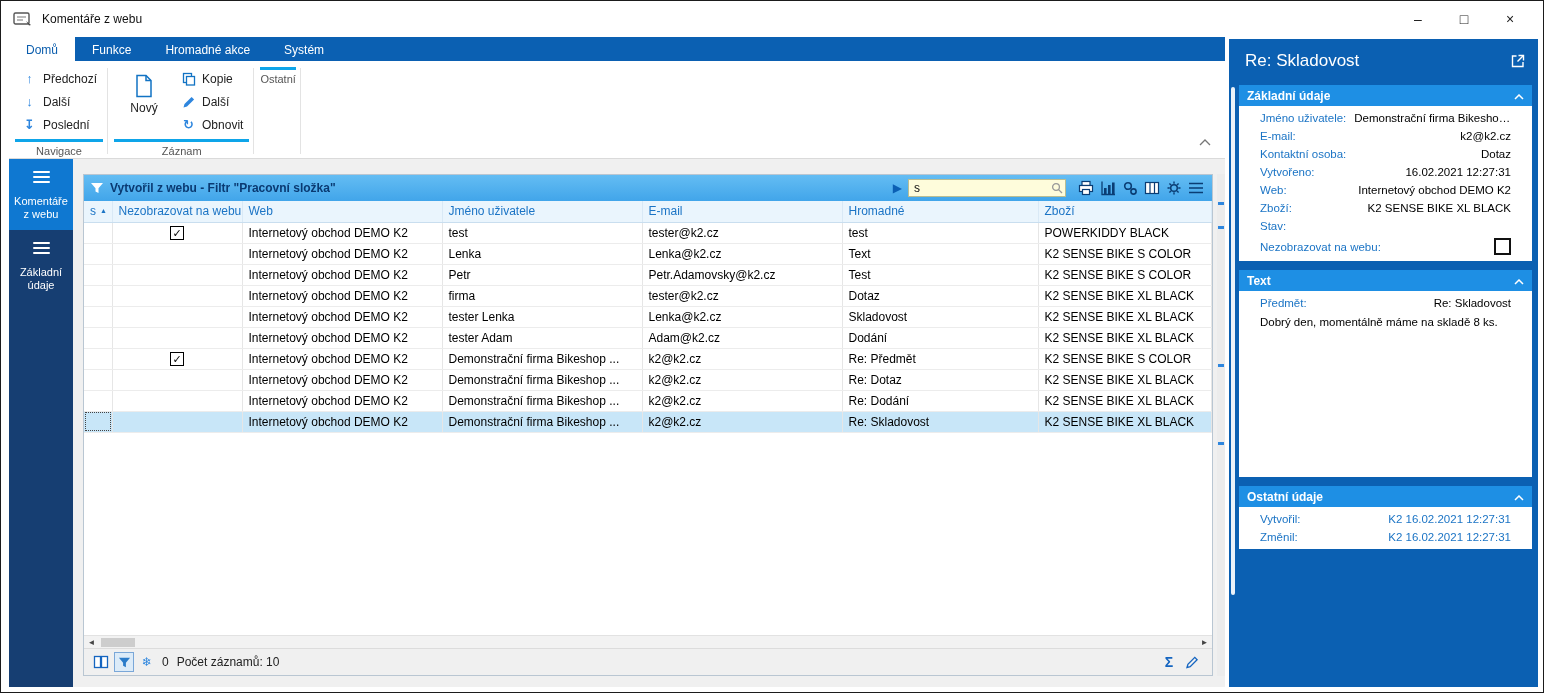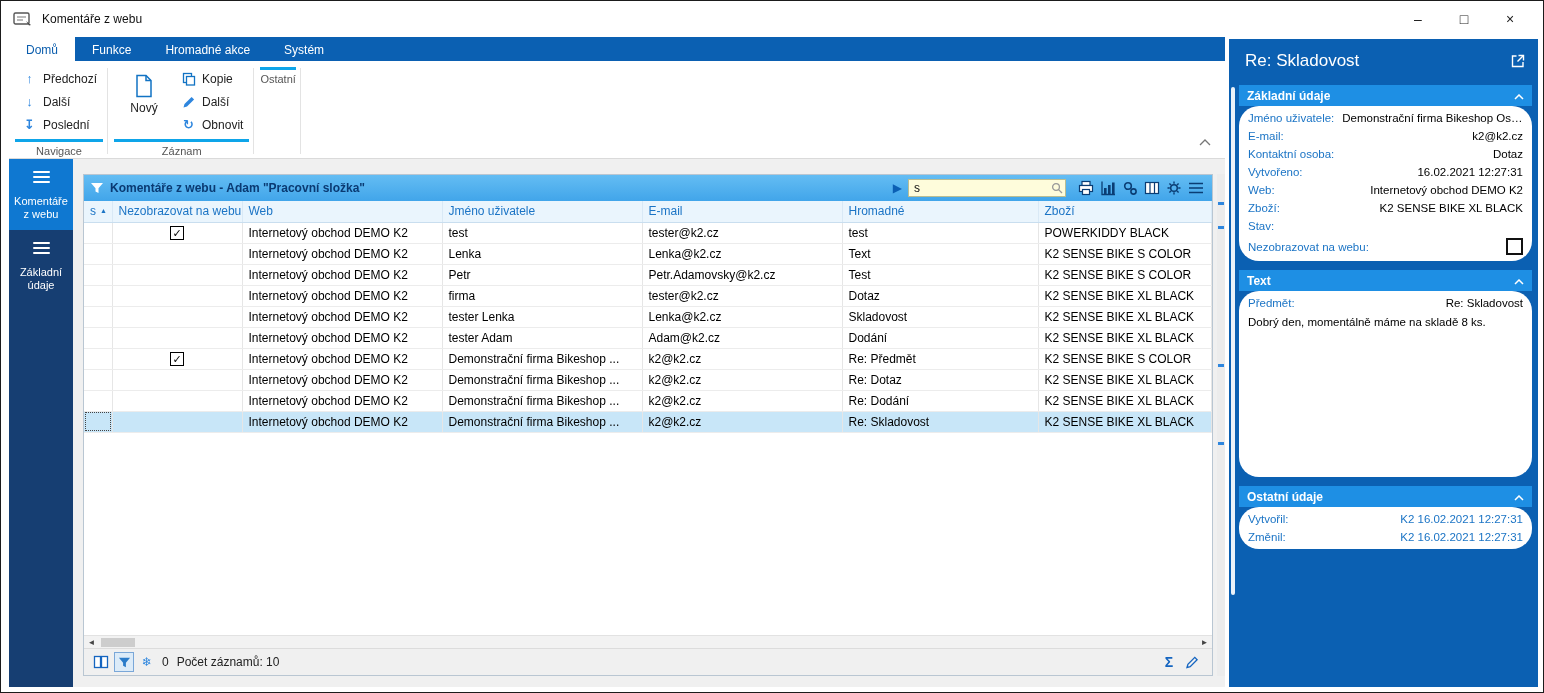--- a/index.html
+++ b/index.html
@@ -87,21 +87,21 @@
   
   .detail{position:absolute;top:38px;left:1228px;width:309px;bottom:5px;background:#0B60B2;}
   .dtitle-row{height:44px;display:flex;align-items:center;padding:0 12px 0 16px;}
   .dtitle{color:#fff;font-size:17px;flex:1;white-space:nowrap;overflow:hidden;}
   .dopen{display:inline-flex;cursor:default;}
   .dscrollstrip{position:absolute;left:2px;top:48px;bottom:92px;width:4px;background:rgba(255,255,255,.92);border-radius:2px;}
   .dsections{position:absolute;left:10px;right:6px;top:46px;}
   .dsec{margin-bottom:9px;}
   .dsec-h{height:21px;background:#1E8FE4;color:#fff;font-weight:bold;font-size:12px;display:flex;
           align-items:center;justify-content:space-between;padding:0 8px;cursor:default;}
-  .dsec-b{background:#fff;padding:3px 0;border-radius:20px;}
+  .dsec-b{background:#fff;padding:3px 12px;}
   .dsections .dsec:nth-child(2) .dsec-b{min-height:186px;}
   .drow{display:flex;justify-content:space-between;align-items:center;padding:3px 9px;min-height:17px;}
   .dlab{color:#1B74C5;font-size:11.5px;white-space:nowrap;}
   .dval{color:#000;font-size:11.5px;text-align:right;white-space:nowrap;overflow:hidden;text-overflow:ellipsis;margin-left:8px;}
   .dsections .dsec:nth-child(3) .dval{color:#1B74C5;}
   .dtext{padding:4px 9px;font-size:11.5px;color:#000;}
   .dcb{width:17px;height:17px;border:2px solid #111;background:#fff;display:inline-block;}
 </style>
 </head>
 <body>
@@ -212,21 +212,21 @@
 
   <div class="main">
     <div class="grid">
 
       <div class="gridbar">
         <span style="display:inline-flex;">
           <svg width="14" height="14" viewBox="0 0 14 14">
               <path d="M1 2h12L8.5 7.2V12l-3-1.6V7.2z" fill="#fff"></path>
             </svg>
         </span>
-        <span class="gtitle">Komentáře z webu - Adam "Pracovní složka"</span>
+        <span class="gtitle">Vytvořil z webu - Filtr "Pracovní složka"</span>
         <span class="gspacer"></span>
         <span class="gplay">▶</span>
         <span class="searchbox">
           <input value="s" style="">
           <span class="mag">
             <svg width="12" height="12" viewBox="0 0 12 12">
                 <circle cx="5" cy="5" r="3.4" fill="none" stroke="#999" stroke-width="1.3"></circle>
                 <path d="M7.6 7.6L11 11" stroke="#999" stroke-width="1.3"></path>
               </svg>
           </span>

